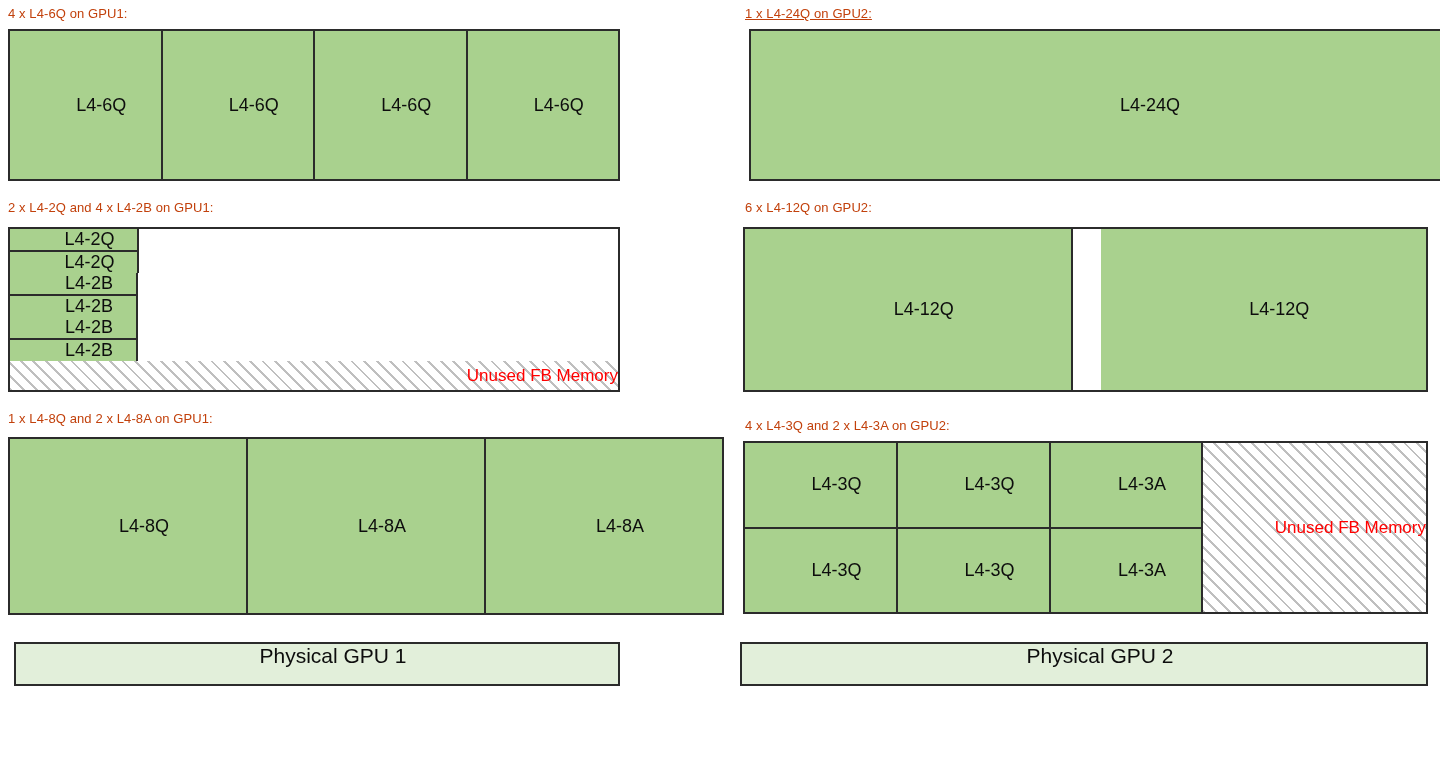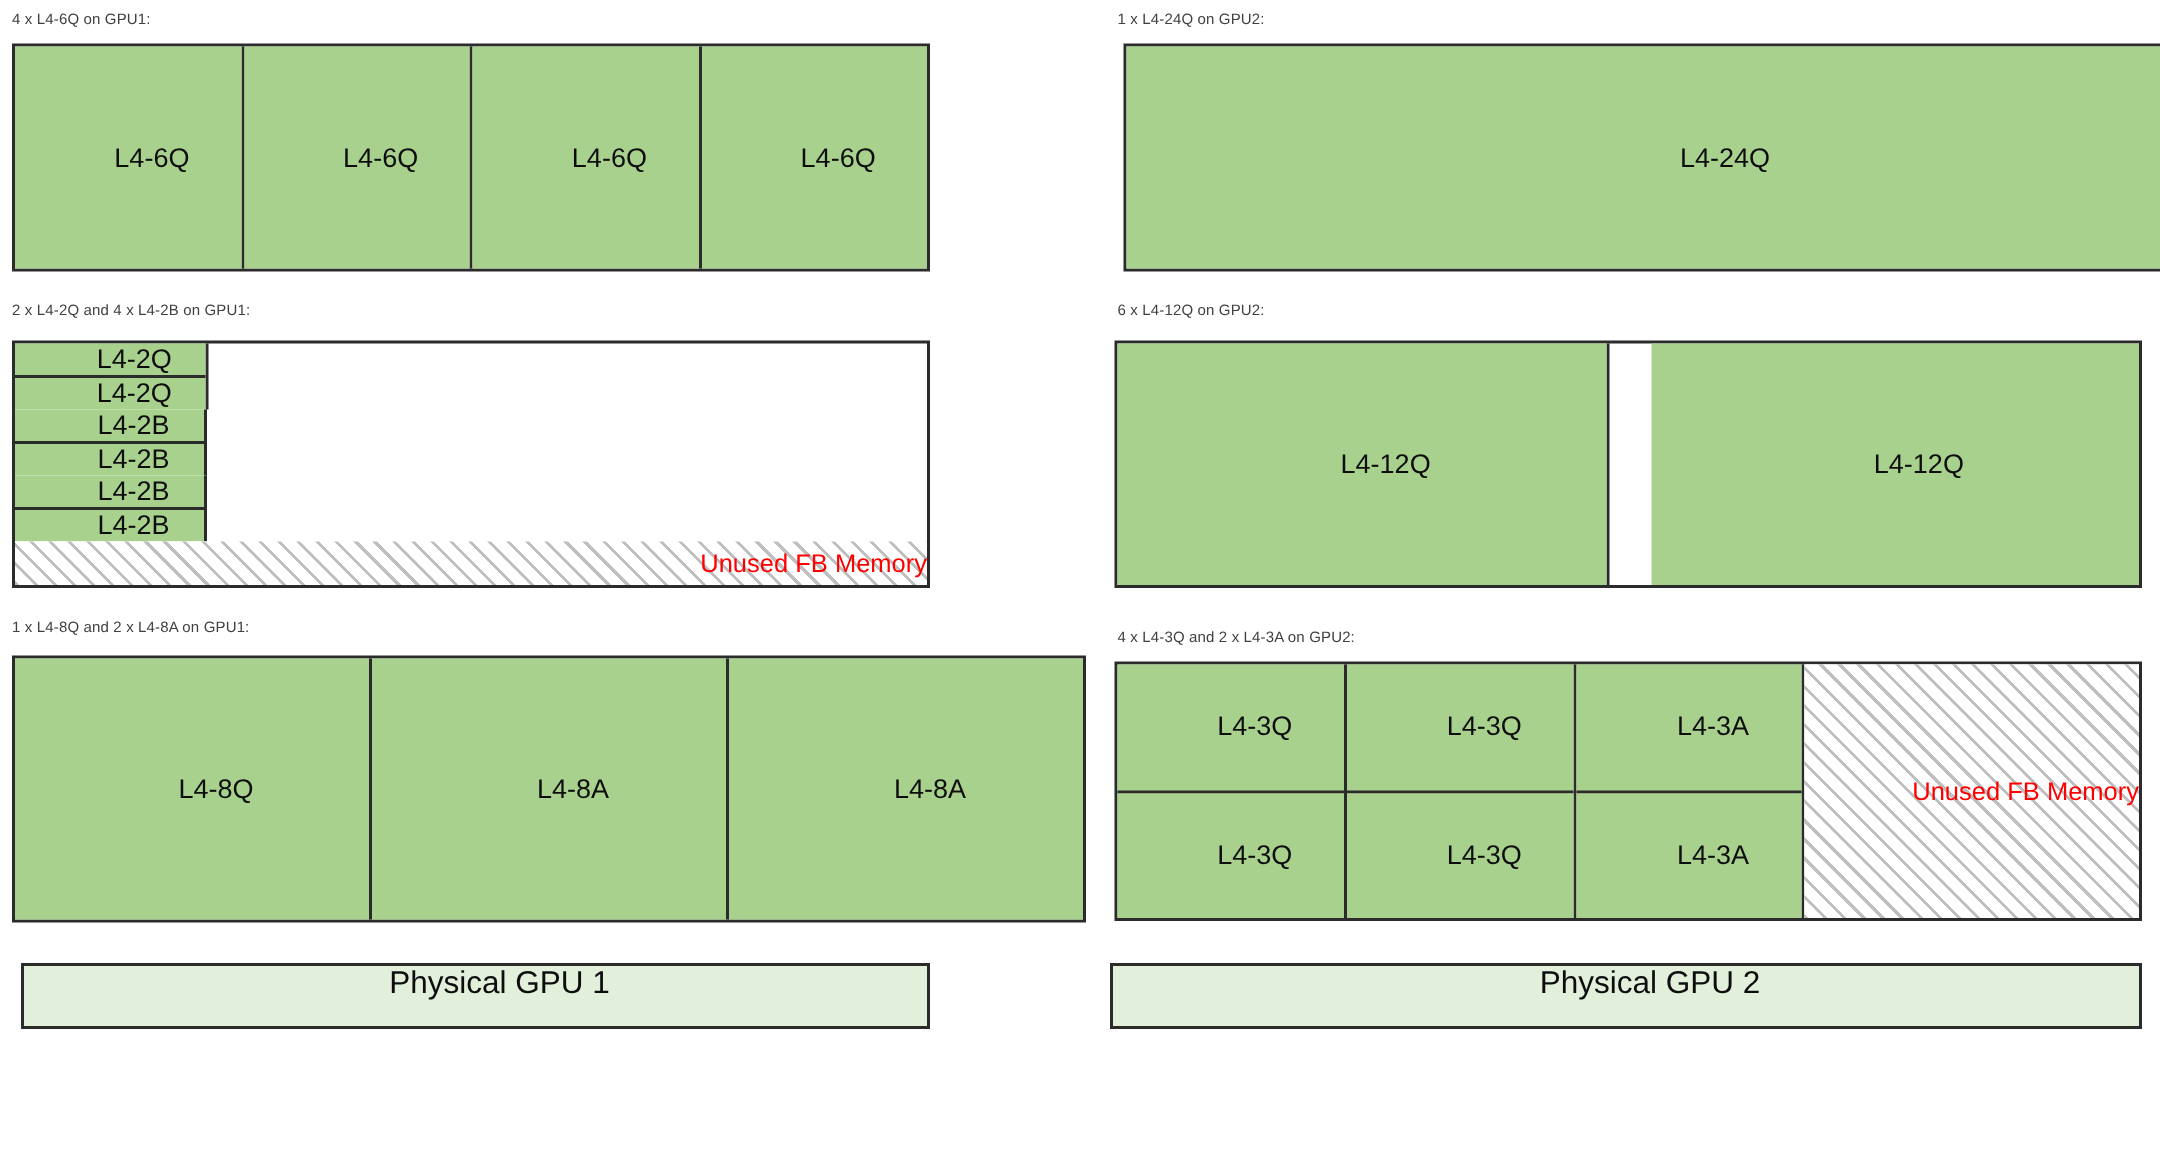--- a/index.html
+++ b/index.html
@@ -16,24 +16,24 @@
   }
   #canvas {
     position: relative;
     width: 1440px;
     height: 768px;
   }
 
   
   .caption {
     position: absolute;
-    font-size: 10px;
+    font-size: 13px;
     line-height: 16px;
     white-space: nowrap;
-    color: #404040;
+    color: #c2410c;
     letter-spacing: 0.1px;
   }
 
   
   .alloc {
     position: absolute;
     box-sizing: border-box;
     border: 2.5px solid #2b2b2b;
     background: #ffffff;
     display: flex;
@@ -144,21 +144,21 @@
     </div>
     <div class="col" style="flex:1 1 0;">
       <div class="cell">L4-8A</div>
     </div>
   </div>
 
   <div class="phys" style="left:14px; top:642px; width:606px; height:44px;">
     <span>Physical GPU 1</span>
   </div>
 
-  <div class="caption" style="left:745px; top:6px;">1 x L4-24Q on GPU2:</div>
+  <div class="caption" style="left:745px; top:6px;text-decoration:underline;">1 x L4-24Q on GPU2:</div>
   <div class="alloc" style="left:749px; top:29px; width:770px; height:152px;">
     <div class="col" style="flex:1 1 0;">
       <div class="cell">L4-24Q</div>
     </div>
   </div>
 
   <div class="caption" style="left:745px; top:200px;">6 x L4-12Q on GPU2:</div>
   <div class="alloc" style="left:743px; top:227px; width:685px; height:165px;gap:28px;">
     <div class="col" style="flex:1 1 0;">
       <div class="cell">L4-12Q</div>

